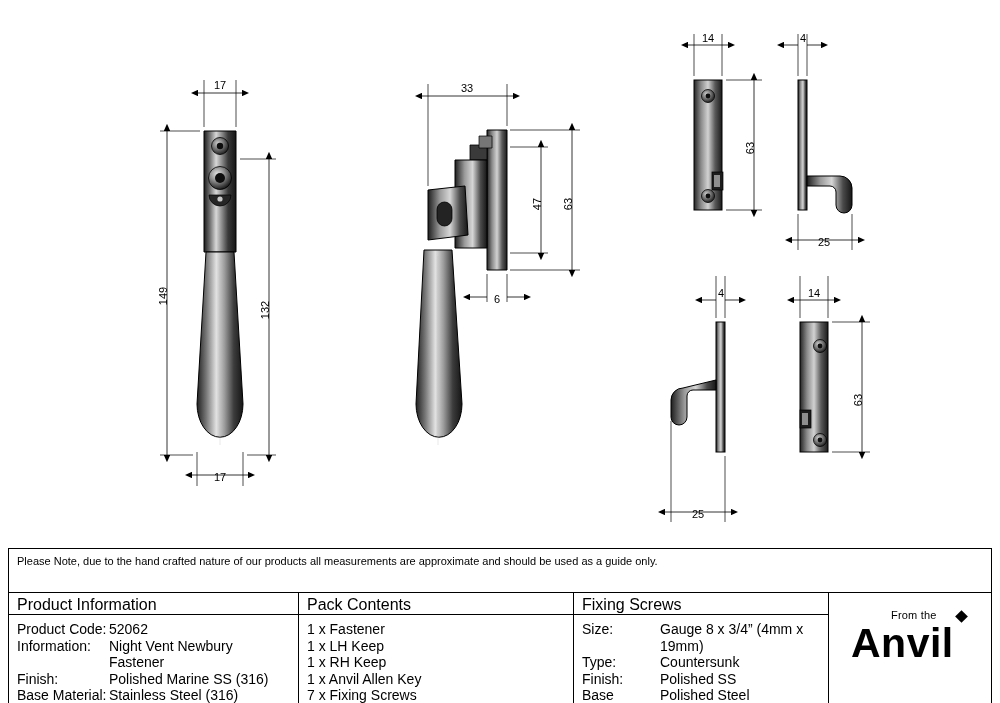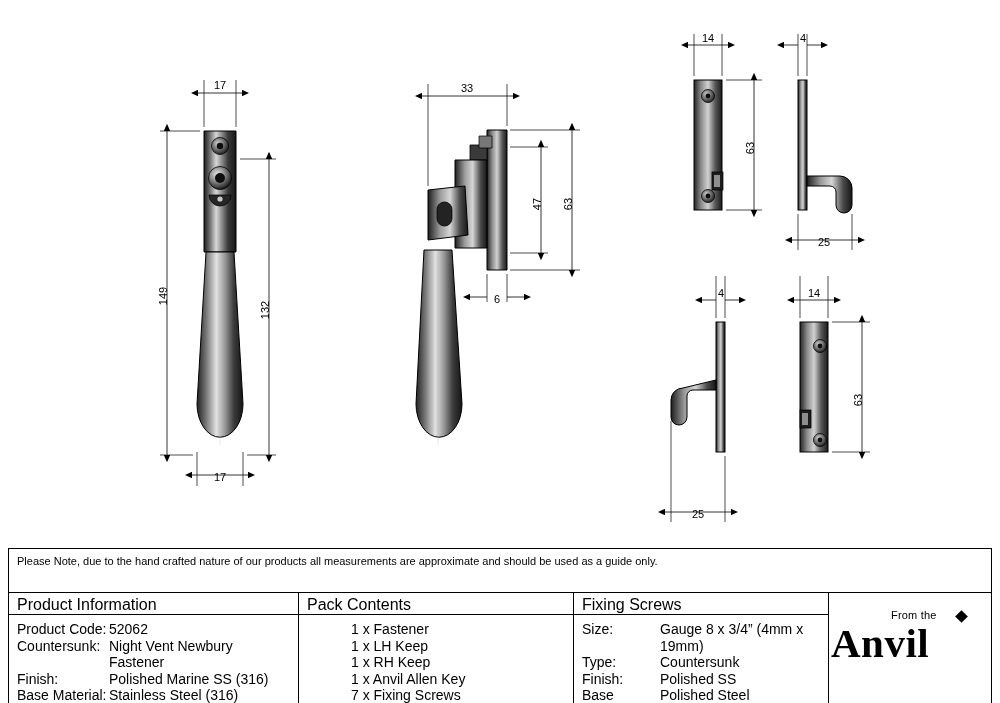--- a/index.html
+++ b/index.html
@@ -67,21 +67,21 @@
     padding: 6px 8px 8px 8px;
     font-size: 14px;
     line-height: 16.5px;
   }
   .kv {
     display: flex;
   }
   .kv .k { width: 92px; flex: 0 0 92px; }
   .kv .v { flex: 1 1 auto; }
   .fs .kv .k { width: 78px; flex: 0 0 78px; }
-  .plain { line-height: 16.5px; margin-left: 44px; }
+  .plain { line-height: 16.5px; }
 
   
   .col-logo {
     position: relative;
     padding: 0;
   }
   .logo-wrap {
     position: relative;
     width: 100%;
     height: 100%;
@@ -91,23 +91,23 @@
     position: absolute;
     left: 14px;
     top: 17px;
     font-size: 11px;
     line-height: 11px;
     letter-spacing: .2px;
     padding-left: 48px;
   }
   .logo-main {
     position: absolute;
-    left: 2px;
+    left: 22px;
     top: 28px;
-    font-family: Liberation Serif, serif;
+    font-family: Liberation Sans, sans-serif;
     font-size: 41px;
     line-height: 44px;
     font-weight: bold;
     letter-spacing: 0.5px;
     text-align: right;
   }
   .logo-diamond {
     position: absolute;
     left: 128px;
     top: 19px;
@@ -337,21 +337,21 @@
     <div class="cols">
 
       <div class="col col-pi">
         <div class="col-head">Product Information</div>
         <div class="col-body">
           <div class="kv">
             <span class="k">Product Code:</span>
             <span class="v">52062</span>
           </div>
           <div class="kv">
-            <span class="k">Countersunk:</span>
+            <span class="k">Information:</span>
             <span class="v">Night Vent Newbury Fastener</span>
           </div>
           <div class="kv">
             <span class="k">Finish:</span>
             <span class="v">Polished Marine SS (316)</span>
           </div>
           <div class="kv">
             <span class="k">Base Material:</span>
             <span class="v">Stainless Steel (316)</span>
           </div>

